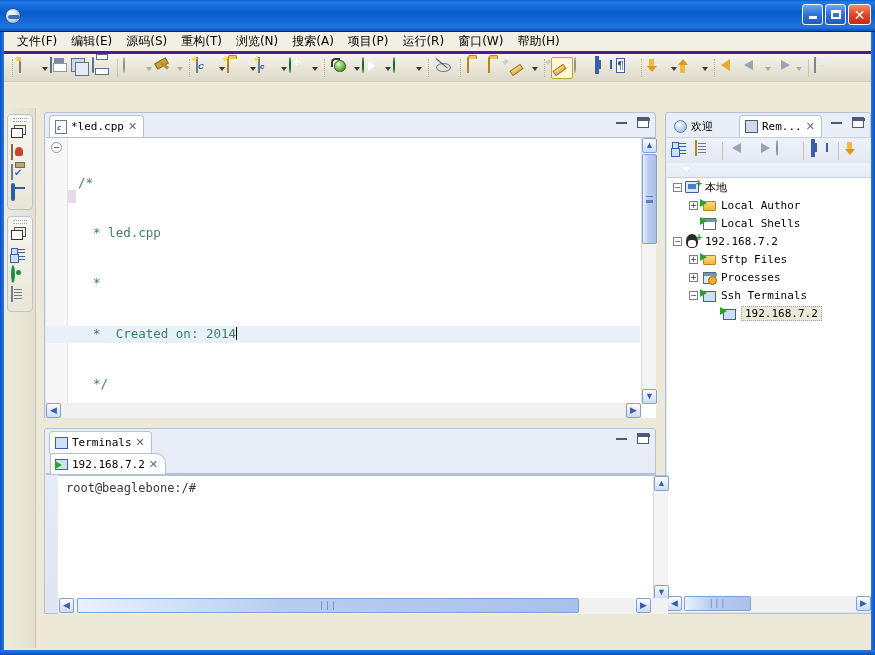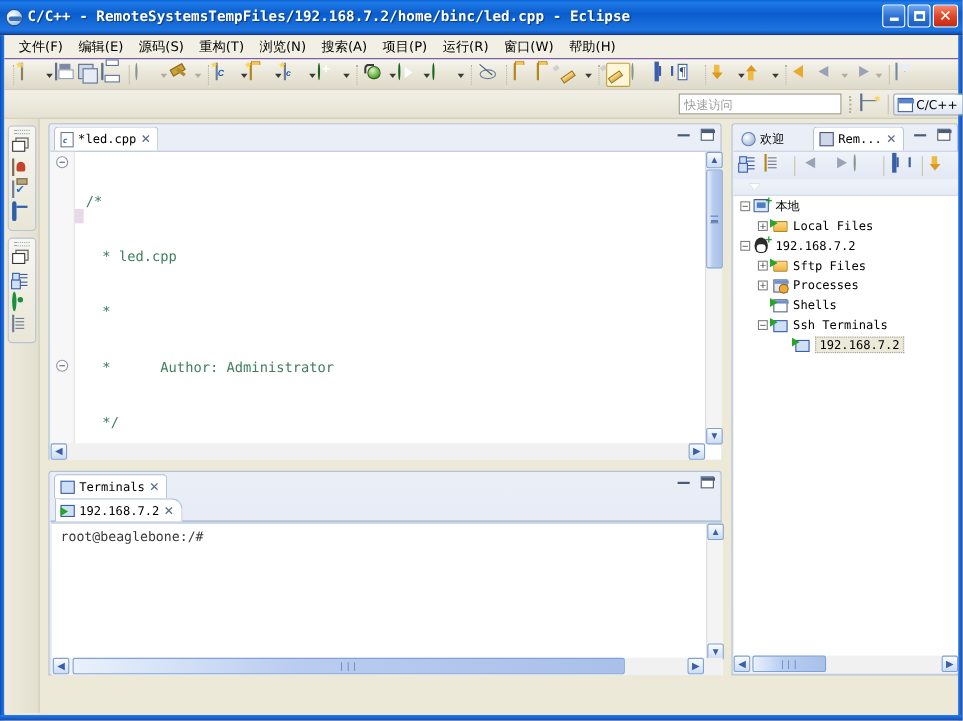--- a/index.html
+++ b/index.html
@@ -49,21 +49,21 @@
   .wbtn .gl-x{ font-size:14px; font-family:"DejaVu Sans",sans-serif; }
 
   
   .frame-left{ position:absolute;left:0;top:32px;width:4px;height:623px;background:linear-gradient(90deg,#0a4ec0,#2a7ae4);}
   .frame-right{ position:absolute;right:0;top:32px;width:4px;height:623px;background:linear-gradient(270deg,#0a4ec0,#2a7ae4);}
   .frame-bottom{ position:absolute;left:0;bottom:0;width:875px;height:5px;background:linear-gradient(0deg,#0a4ec0,#2a7ae4);}
 
   
   .menubar{
     position:absolute;left:4px;top:32px;width:867px;height:22px;
-    background:#f2f0e4; border-bottom:1px solid #4c1d95;
+    background:#f2f0e4; border-bottom:3px solid #4c1d95;
     display:flex; align-items:center; padding-left:6px;
   }
   .menu-item{
     font-size:12px; color:#000; padding:2px 7px; white-space:nowrap;
     font-family:"DejaVu Sans","Liberation Sans",sans-serif;
   }
 
   
   .toolbar{
     position:absolute;left:4px;top:54px;width:867px;height:28px;
@@ -278,21 +278,21 @@
   .i-arrgreen{ position:absolute;left:-1px;top:1px;width:0;height:0;border-top:4px solid transparent;border-bottom:4px solid transparent;border-left:7px solid #28a428;}
   .i-penguin{ width:12px;height:14px;position:absolute;left:1px;top:0;background:#2b2b2b;border-radius:50% 50% 40% 40%;}
   .i-penguin:after{content:"";position:absolute;left:2px;top:6px;width:8px;height:7px;background:#fff;border-radius:40%;}
   .i-shell{ width:13px;height:12px;background:#fff;border:1px solid #5b6578;position:absolute;left:2px;top:2px;}
   .i-shell:after{content:"";position:absolute;left:0;top:0;width:13px;height:3px;background:#6f93c9;}
   .i-gear{ width:9px;height:9px;border-radius:50%;background:#f0a93c;border:1px solid #9a6b14;position:absolute;right:0;bottom:0;}
   .i-term{ width:13px;height:11px;background:#cfe0f6;border:1px solid #3b5ea8;position:absolute;left:2px;top:3px;}
 
   
   #terminals-panel{ left:44px; top:428px; width:612px; height:186px; }
-  .term-body{ position:absolute;left:2px;top:46px;width:610px;height:139px;background:#fff;border-top:1px solid #b4c2d8;text-decoration:underline;}
+  .term-body{ position:absolute;left:13px;top:46px;width:610px;height:139px;background:#fff;border-top:1px solid #b4c2d8;text-decoration:underline;}
   .term-text{ position:absolute;left:8px;top:5px;font-family:"DejaVu Sans Mono","Liberation Mono",monospace;
     font-size:12px;color:#3a3a3a;}
   .term-inner-tab{
     position:absolute;left:5px;top:24px;height:21px;display:flex;align-items:center;gap:4px;padding:0 7px 0 4px;
     background:#fff;border:1px solid #b4c2d8;border-bottom:none;border-radius:0 10px 0 0;
     font-family:"DejaVu Sans Mono","Liberation Mono",monospace;font-size:11px;
   }
   .term-tabline{ position:absolute;left:1px;top:44px;width:610px;height:2px;background:#b4c2d8;}
 
   
@@ -315,21 +315,20 @@
     font-family:"DejaVu Sans","Liberation Sans",sans-serif;white-space:nowrap;pointer-events:none;
   }
 </style>
 </head>
 <body>
 
 <div id="app">
 
   <div class="titlebar">
     <div class="tb-icon"></div>
-    <div class="tb-title">C/C++ - RemoteSystemsTempFiles/192.168.7.2/home/binc/led.cpp - Eclipse</div>
     <div class="wbtns">
       <div class="wbtn">
           <span class="gl-min"></span>
         </div>
       <div class="wbtn">
           <span class="gl-max"></span>
         </div>
       <div class="wbtn close">
           <span class="gl-x">✕</span>
         </div>
@@ -401,30 +400,20 @@
     <span class="tb-dsep"></span>
     <span class="tbi"><span class="ico-backyel"></span></span>
     <span class="tbi"><span class="ico-arrgray"></span></span>
     <span class="tb-arrow dim"></span>
     <span class="tbi"><span class="ico-arrgray right"></span></span>
     <span class="tb-arrow dim"></span>
     <span class="tb-sep"></span>
     <span class="tbi"><span class="ico-env"></span></span>
   </div>
 
-  <div class="qrow">
-    <div class="qinput">快速访问</div>
-    <div class="qdots"></div>
-    <div class="persp-new"><span class="box"></span><i class="badge-star" style="right:1px;top:0"></i></div>
-    <div class="psep"></div>
-    <div class="persp-btn">
-      <span class="pico"></span>
-      <span>C/C++</span>
-    </div>
-  </div>
 
   <div class="fastbar">
     <div class="fvgroup">
       <div class="fvgrip"></div>
       <div class="fvi"><span class="ico-restore"></span></div>
       <div class="fvi"><span class="ico-person"></span></div>
       <div class="fvi"><span class="ico-clip"></span></div>
       <div class="fvi"><span class="ico-monitor"></span></div>
     </div>
     <div class="fvgroup">
@@ -455,21 +444,21 @@
       <div class="gutter">
         <span class="fold" style="top:4px"></span>
         <span class="fold" style="top:189px"></span>
       </div>
       <div class="marker" style="top:52px"></div>
 
       <div class="code">
         <span class="cl"><span class="cmt">/*</span></span>
         <span class="cl"><span class="cmt">  * led.cpp</span></span>
         <span class="cl"><span class="cmt">  *</span></span>
-        <span class="cl"><span class="cmt">  *      Author: Administrator</span></span>
+        <span class="cl hl"><span class="cmt">  *  Created on: 2014</span><span class="caret"></span></span>
         <span class="cl"><span class="cmt">  */</span></span>
         <span class="cl"><span class="pp">#include </span><span class="str">&lt;stdio.h&gt;</span></span>
         <span class="cl"><span class="pp">#include </span><span class="str">&lt;unistd.h&gt;</span></span>
         <span class="cl"><span class="pp">#define </span>GPIO_DIR <span class="str">"/<span class="sq">sys</span>/class/<span class="sq">gpio</span>/gpio44/"</span></span>
         <span class="cl"></span>
         
         
         
         
         
@@ -538,21 +527,29 @@
             <i class="i-green-plus">+</i>
           </span>
         <span class="tlabel">本地</span>
       </div>
       <div class="trow" style="padding-left:22px">
         <span class="texp">+</span>
         <span class="ticon">
             <i class="i-fold"></i>
             <i class="i-arrgreen"></i>
           </span>
-        <span class="tlabel">Local Files</span>
+        <span class="tlabel">Local Author</span>
+      </div>
+      <div class="trow" style="padding-left:22px">
+        <span class="tnone"></span>
+        <span class="ticon">
+            <i class="i-shell"></i>
+            <i class="i-arrgreen" style="border-left-color:#28a428"></i>
+          </span>
+        <span class="tlabel">Local Shells</span>
       </div>
       <div class="trow" style="padding-left:6px">
         <span class="texp">−</span>
         <span class="ticon">
             <i class="i-penguin"></i>
             <i class="i-green-plus">+</i>
           </span>
         <span class="tlabel">192.168.7.2</span>
       </div>
       <div class="trow" style="padding-left:22px">
@@ -563,28 +560,20 @@
           </span>
         <span class="tlabel">Sftp Files</span>
       </div>
       <div class="trow" style="padding-left:22px">
         <span class="texp">+</span>
         <span class="ticon">
             <i class="i-shell" style="background:#e4e9f3"></i>
             <i class="i-gear"></i>
           </span>
         <span class="tlabel">Processes</span>
-      </div>
-      <div class="trow" style="padding-left:22px">
-        <span class="tnone"></span>
-        <span class="ticon">
-            <i class="i-shell"></i>
-            <i class="i-arrgreen"></i>
-          </span>
-        <span class="tlabel">Shells</span>
       </div>
       <div class="trow" style="padding-left:22px">
         <span class="texp">−</span>
         <span class="ticon">
             <i class="i-term"></i>
             <i class="i-arrgreen"></i>
           </span>
         <span class="tlabel">Ssh Terminals</span>
       </div>
       <div class="trow" style="padding-left:42px">

